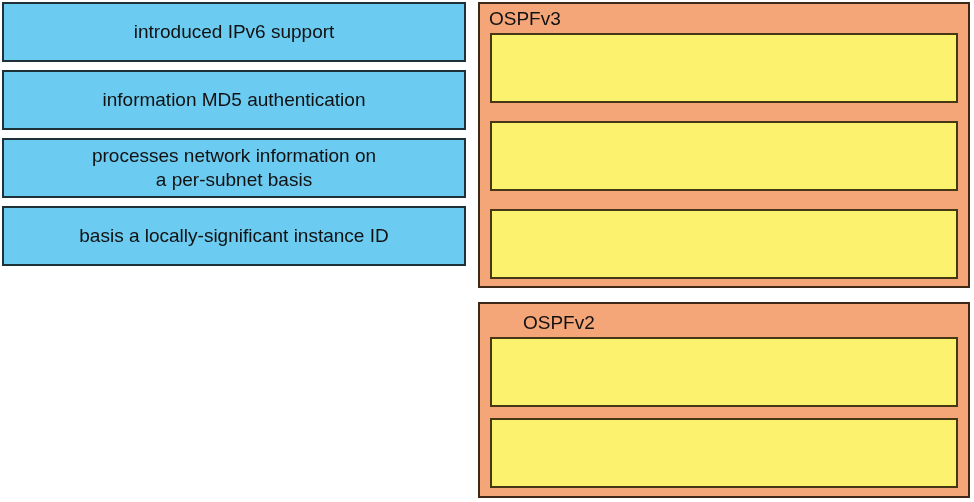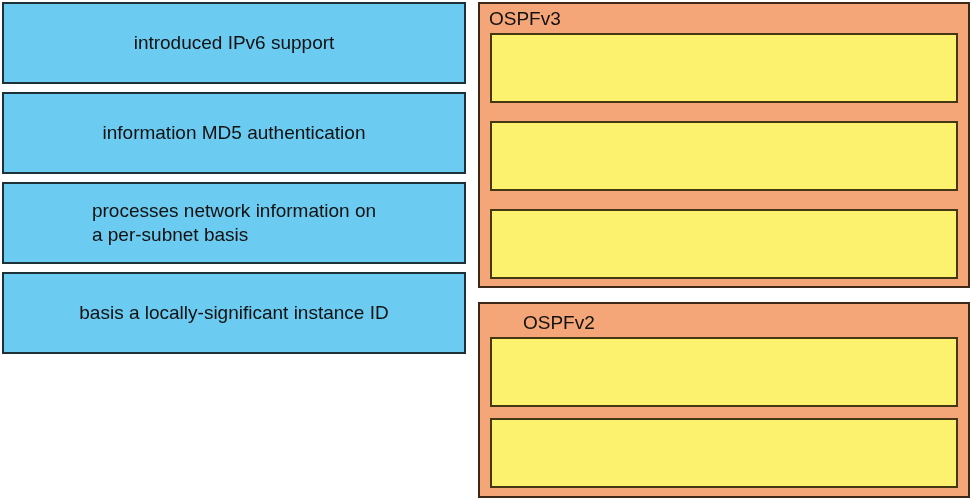--- a/index.html
+++ b/index.html
@@ -18,36 +18,36 @@
   .source-col {
     position: absolute;
     left: 2px;
     top: 2px;
     width: 464px;
     display: flex;
     flex-direction: column;
     gap: 8px;
   }
   .source-card {
-    height: 82px;
+    height: 60px;
     background: #6BCBF0;
     border: 2px solid #1E3038;
     display: flex;
     align-items: center;
     justify-content: center;
     text-align: center;
     font-size: 19px;
     line-height: 1.25;
     color: #111111;
     cursor: grab;
   }
   .source-card .label { padding: 0 3px; }
   .source-card .label.multiline {
     white-space: pre-line;
-    text-align: left;
+    text-align: center;
     display: inline-block;
   }
 
   
   .target-col {
     position: absolute;
     left: 478px;
     top: 2px;
     width: 492px;
     display: flex;

